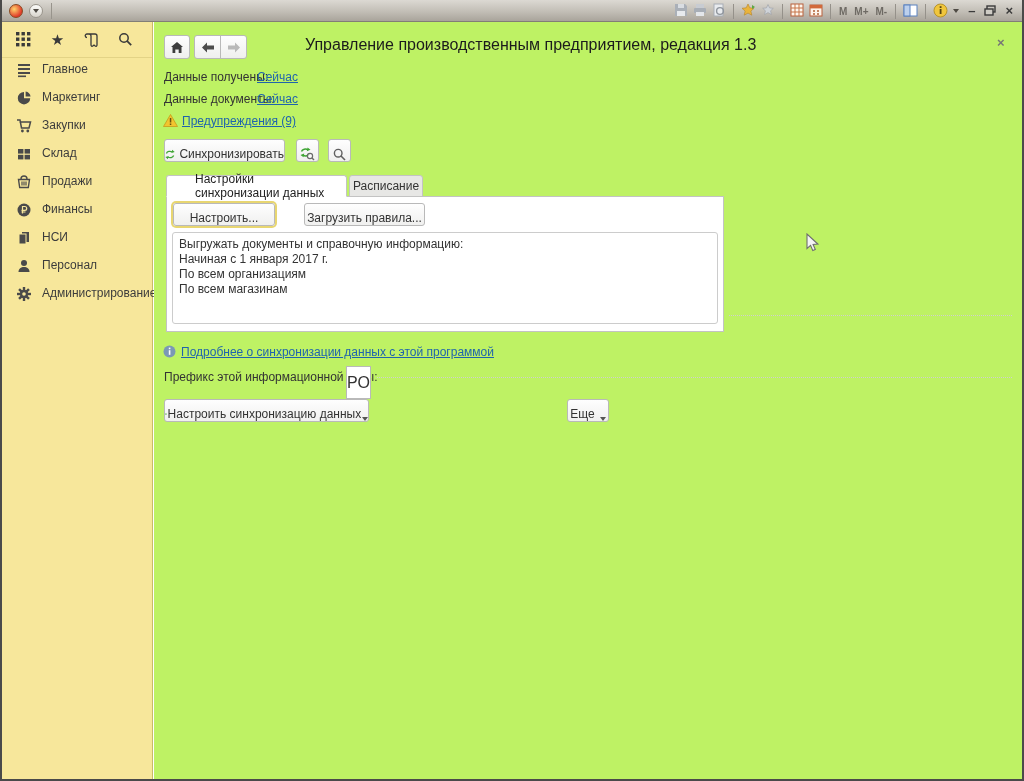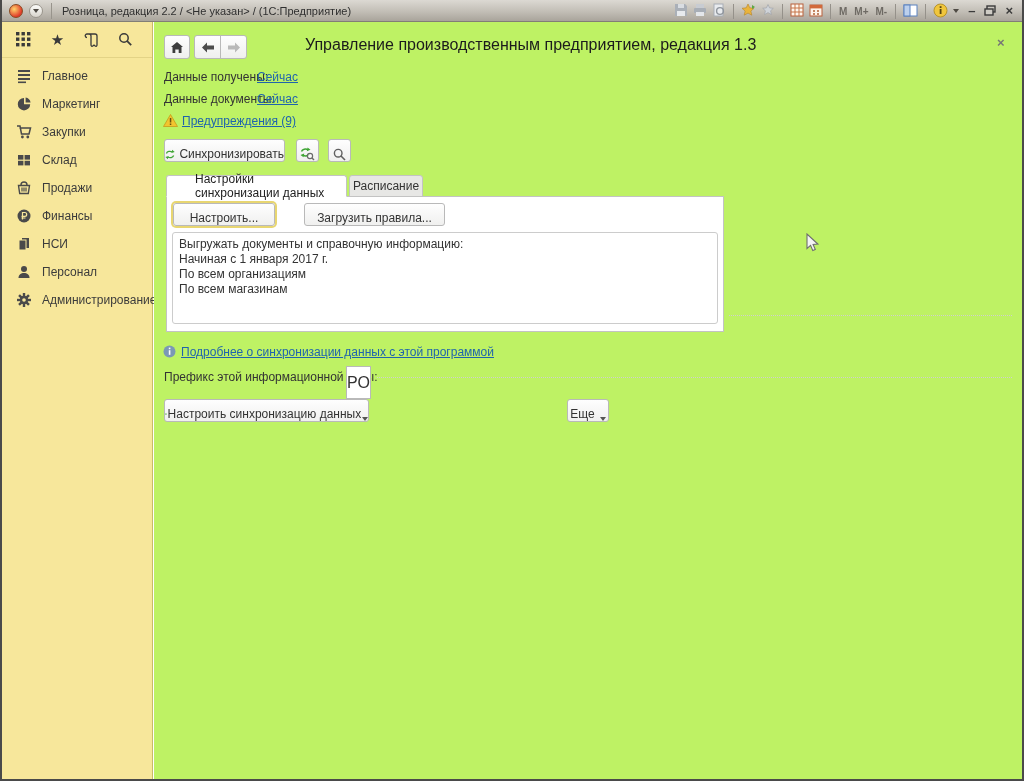--- a/index.html
+++ b/index.html
@@ -33,21 +33,21 @@
   
   .sidebar {
     position: absolute; top: 22px; left: 0; width: 151px; bottom: 0;
     background: #f7e79b; border-right: 1px solid #c9ba6a;
   }
   .side-toolbar { height: 36px; display: flex; align-items: center; gap: 17px; padding-left: 13px;
     border-bottom: 1px solid rgba(140,120,40,0.18); }
   .side-tool { width: 17px; height: 17px; display: flex; align-items: center; justify-content: center; }
   .side-star { font-size: 15px; color: #3a3a3a; line-height: 17px; }
   .side-items { padding-top: 4px; }
-  .side-item { height: 28px; display: flex; align-items: center; cursor: default; }
+  .side-item { height: 28px; display: flex; align-items: flex-start; cursor: default; }
   .side-item .ic { width: 16px; height: 16px; margin-left: 14px; flex: 0 0 16px; }
   .side-item .lbl { margin-left: 10px; font-size: 12px; color: #3c3c3c; white-space: nowrap; }
 
   
   .main { position: absolute; top: 22px; left: 152px; right: 0; bottom: 0; background: #bef264; font-size: 12px; color: #333; }
   .abs { position: absolute; }
 
   .navbtn { position: absolute; height: 24px; background: linear-gradient(#fefefe, #efefee);
     border: 1px solid #b9b9b9; border-radius: 3px; display: flex; align-items: center; justify-content: center; }
   .page-title { position: absolute; left: 151px; top: 14px; font-size: 16px; color: #1c1c1c; white-space: nowrap; }
@@ -83,21 +83,20 @@
 <body>
 
 <div class="window">
 
   <div class="titlebar">
     <span class="tb-logo"></span>
     <span class="tb-drop">
         <span class="caret-down"></span>
       </span>
     <span class="tb-sep-l"></span>
-    <span class="tb-title">Розница, редакция 2.2 / &lt;Не указан&gt; /  (1С:Предприятие)</span>
 
     <div class="tb-icons">
       <span>
         <svg width="14" height="14" viewBox="0 0 14 14">
             <path d="M1 1 h10 l2 2 v10 h-12 z" fill="#aab0b8"></path>
             <rect x="4" y="1" width="6" height="4" fill="#d9dde2"></rect>
             <rect x="3" y="8" width="8" height="5" fill="#e7eaee"></rect>
           </svg>
       </span>
       <span>
@@ -351,21 +350,21 @@
       <span>Настройки синхронизации данных</span>
     </div>
     <div class="tab inactive" style="left:195px; width:74px;">
       <span>Расписание</span>
     </div>
 
     <div class="groupbox">
       <div class="btn default-btn" style="left:6px; top:6px; width:102px;">
         <span>Настроить...</span>
       </div>
-      <div class="btn" style="left:137px; top:6px; width:141px;">
+      <div class="btn" style="left:137px; top:6px; width:121px;">
         <span>Загрузить правила...</span>
       </div>
       <div class="textbox">
         <div>Выгружать документы и справочную информацию:</div>
         <div>Начиная с 1 января 2017 г.</div>
         <div>По всем организациям</div>
         <div>По всем магазинам</div>
       </div>
     </div>
 

